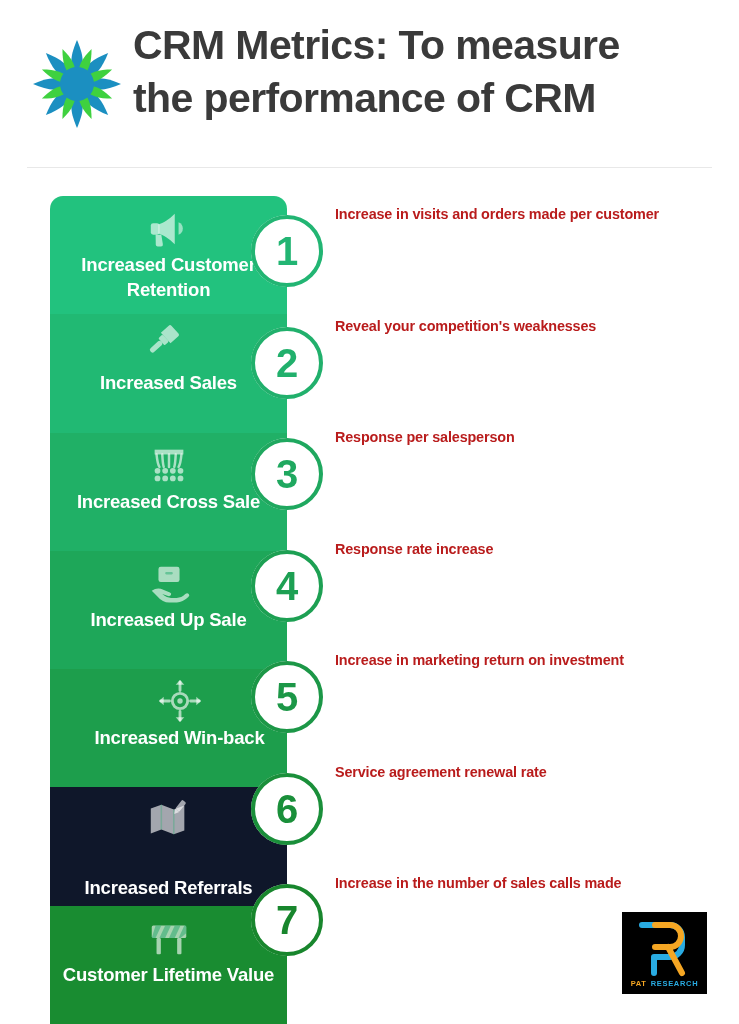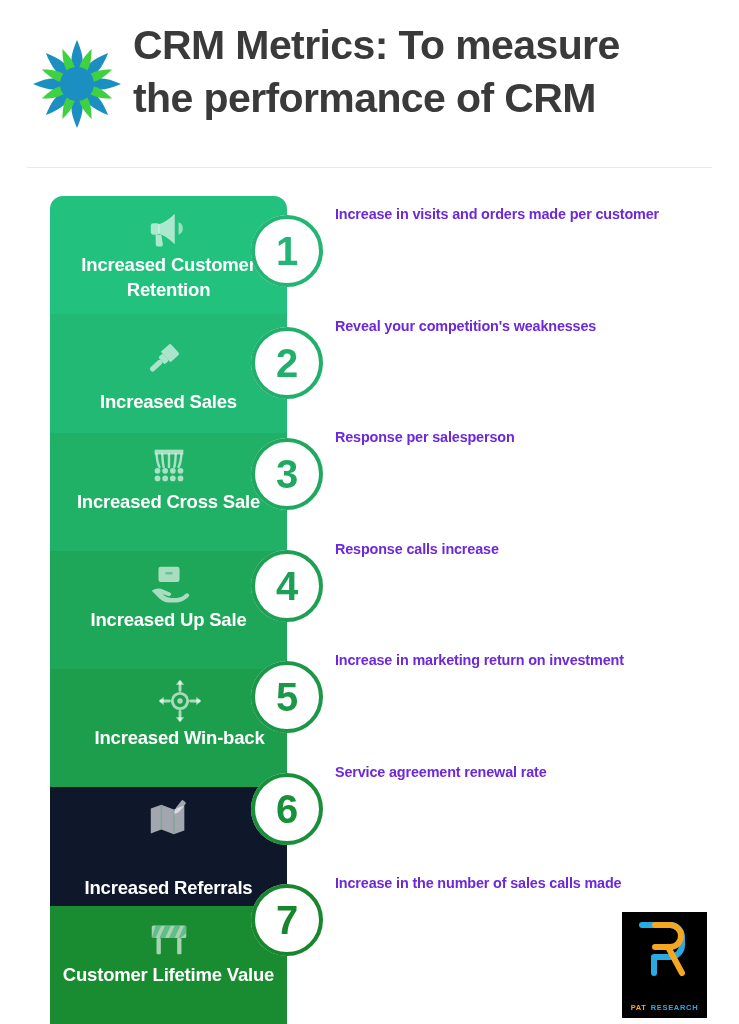--- a/index.html
+++ b/index.html
@@ -108,30 +108,30 @@
     z-index:2;
   }
 
   
   .desc-item {
     position:absolute;
     left:335px;
     width:390px;
     font-size:14.4px;
     font-weight:bold;
-    color:#6d28d9;
+    color:#b91c1c;
     line-height:19.5px;
     letter-spacing:-0.15px;
   }
 
   
   #pat-logo {
     position:absolute;
     left:622px; top:912px;
-    width:85px; height:106px;
+    width:85px; height:82px;
     background:#000000;
   }
   #pat-logo .pat-wordmark {
     position:absolute;
     left:0; bottom:6px;
     width:85px;
     text-align:center;
     font-size:7.5px;
     font-weight:bold;
     letter-spacing:0.7px;
@@ -220,21 +220,21 @@
         <span class="band-icon"><svg viewBox="0 0 48 48" width="46" height="46">
             <g fill="rgba(255,255,255,0.62)">
         <path d="M30 9 C24 15 18 19 13 20 l0 10 c5 1 11 5 17 11 z"></path>
         <rect x="5" y="19" width="9" height="12" rx="2.5"></rect>
         <path d="M10 31 h6 l1.6 10 a2 2 0 0 1-2 2.3 h-3.4 a2 2 0 0 1-2-1.8 z"></path>
         <path d="M34 18 a7 7 0 0 1 0 13 z" opacity="0.85"></path>
       </g>
           </svg></span>
         <div class="band-label">Increased Customer Retention</div>
       </div>
-      <div class="panel-band" style="background: rgb(33, 185, 115); justify-content: center;">
+      <div class="panel-band" style="background: rgb(33, 185, 115);">
         <span class="band-icon"><svg viewBox="0 0 48 48" width="46" height="46">
             <g fill="rgba(255,255,255,0.62)">
         <g transform="rotate(-42 24 24)">
           <path d="M27 8 h11 a2 2 0 0 1 2 2 v11 a2 2 0 0 1-2 2 h-11 z"></path>
           <rect x="21" y="10.5" width="6" height="10" rx="1.4"></rect>
           <rect x="6" y="12.8" width="15" height="5.5" rx="2.2"></rect>
         </g>
       </g>
           </svg></span>
         <div class="band-label">Increased Sales</div>
@@ -348,21 +348,21 @@
     <div class="desc-item" style="top: 316.5px;">Reveal your competition's weaknesses</div>
     <div class="step-circle" style="left: 251px; top: 438px;">
       <span class="ring" style="border-color: rgb(31, 168, 95);"></span>
       <span class="num" style="color: rgb(31, 168, 95);">3</span>
     </div>
     <div class="desc-item" style="top: 428px;">Response per salesperson</div>
     <div class="step-circle" style="left: 251px; top: 549.5px;">
       <span class="ring" style="border-color: rgb(29, 160, 83);"></span>
       <span class="num" style="color: rgb(29, 160, 83);">4</span>
     </div>
-    <div class="desc-item" style="top: 539.5px;">Response calls increase</div>
+    <div class="desc-item" style="top: 539.5px;">Response rate increase</div>
     <div class="step-circle" style="left: 251px; top: 661px;">
       <span class="ring" style="border-color: rgb(28, 151, 71);"></span>
       <span class="num" style="color: rgb(28, 151, 71);">5</span>
     </div>
     <div class="desc-item" style="top: 651px;">Increase in marketing return on investment</div>
     <div class="step-circle" style="left: 251px; top: 772.5px;">
       <span class="ring" style="border-color: rgb(26, 143, 58);"></span>
       <span class="num" style="color: rgb(26, 143, 58);">6</span>
     </div>
     <div class="desc-item" style="top: 762.5px;">Service agreement renewal rate</div>

